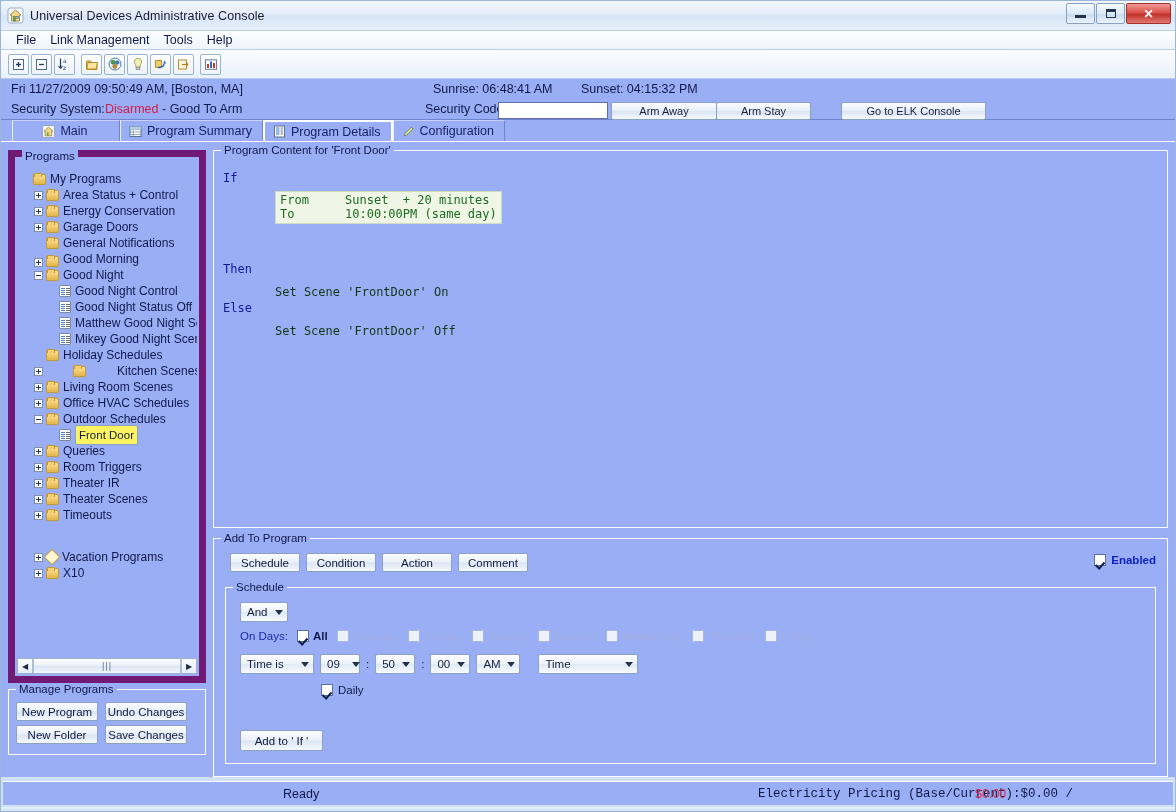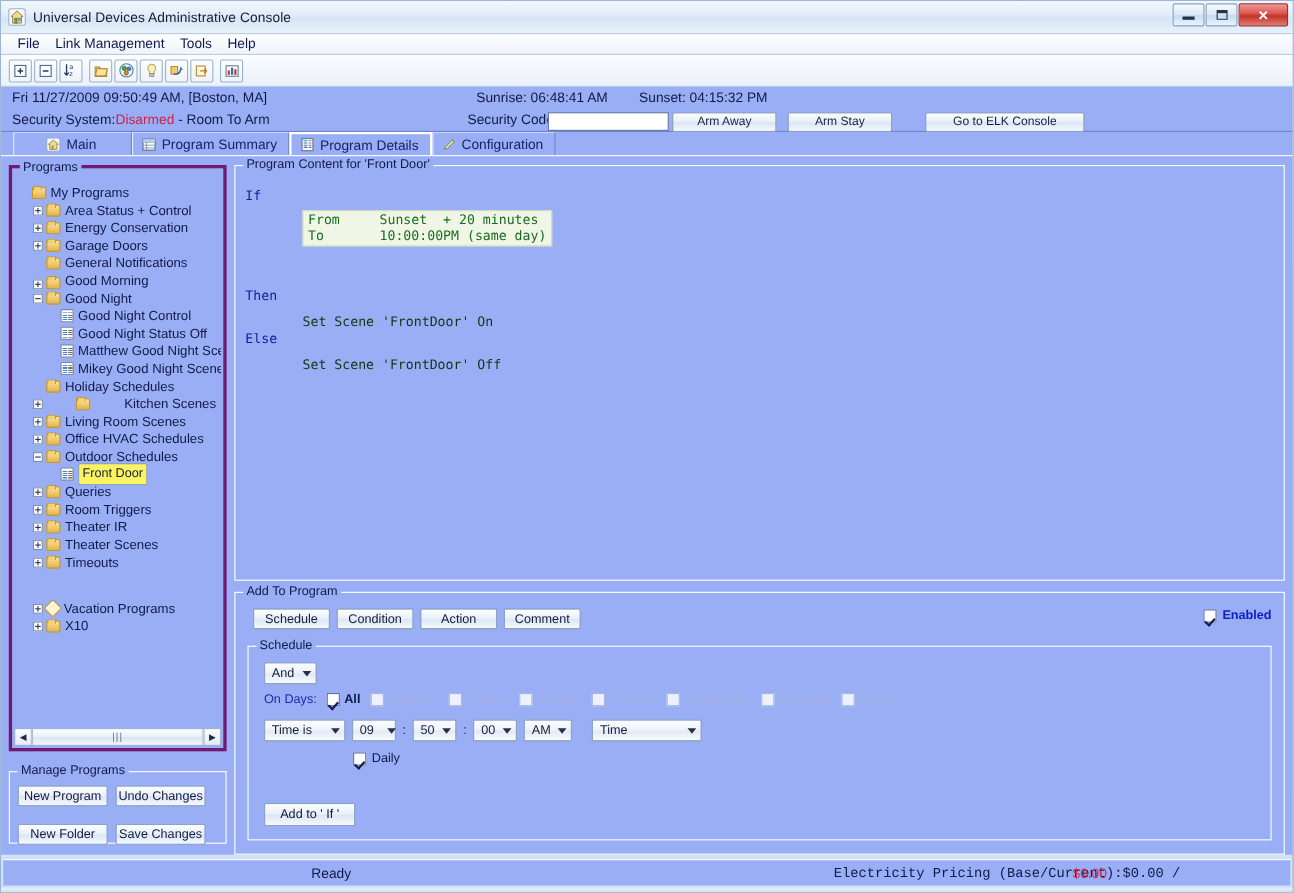--- a/index.html
+++ b/index.html
@@ -131,21 +131,21 @@
   .groupbox > .gb-title {
     position: absolute; top: -7px; left: 7px; background: #9aaef5;
     padding: 0 3px; color: #101a4a; font-size: 11.5px; white-space: nowrap;
   }
 
   
   #leftpanel {
     width: 198px; flex: 0 0 198px; margin: 8px 0 0 7px;
     display: flex; flex-direction: column;
   }
-  #programs-box { height: 533px; position: relative; border: 3px solid #701a75; }
+  #programs-box { height: 533px; position: relative; border: 7px solid #701a75; }
   #tree {
     position: absolute; left: 2px; right: 2px; top: 14px; bottom: 20px;
     overflow: hidden; font-size: 12px; color: #101a4a;
   }
   .tnode { display: flex; align-items: center; height: 16px; white-space: nowrap; position: relative; }
   .tnode .expander {
     width: 9px; height: 9px; border: 1px solid #7f8fa8; background: #fbfcfe;
     margin-right: 3px; flex: 0 0 9px; position: relative;
   }
   .tnode .expander::before {
@@ -196,24 +196,24 @@
   }
   #tree-hscroll .arrow.right { border-right: none; border-left: 1px solid #aebfd4; }
   #tree-hscroll .thumb {
     flex: 1 1 auto; height: 14px; margin: 0 0px;
     background: linear-gradient(to bottom,#fdfefe 0%,#e9f0f8 48%,#dae4f0 52%,#f3f7fc 100%);
     border-left: 1px solid #aebfd4; border-right: 1px solid #aebfd4;
     display: flex; align-items: center; justify-content: center;
     color: #5d6f88; font-size: 9px; letter-spacing: 1px;
   }
 
-  #manage-box { margin-top: 18px; height: 66px; position: relative; border: 1px solid #ffffff; padding-left: 40px; }
+  #manage-box { margin-top: 6px; height: 66px; position: relative; border: 1px solid #ffffff; padding-left: 40px; }
   #manage-btns {
     position: absolute; left: 7px; top: 12px;
-    display: grid; grid-template-columns: 82px 82px; gap: 16px 7px;
+    display: grid; grid-template-columns: 82px 82px; gap: 4px 7px;
   }
   .btn {
     border: 1px solid #8ba3c0; border-radius: 2px;
     background: linear-gradient(to bottom,#fcfdff 0%,#eaf1f9 48%,#dbe5f2 52%,#f5f9fd 100%);
     color: #101a3f; font-size: 11.5px; height: 19px;
     display: flex; align-items: center; justify-content: center;
     white-space: nowrap; cursor: default;
   }
 
   
@@ -380,24 +380,24 @@
 
   <div id="infostrip">
     <div class="row1">
       <span class="abs" style="left:10px;top:0;">Fri 11/27/2009 09:50:49 AM,  [Boston, MA]</span>
       <span class="abs" style="left:400px;top:0;margin-left:32px;">Sunrise: 06:48:41 AM</span>
       <span class="abs" style="left:580px;top:0;">Sunset: 04:15:32 PM</span>
     </div>
     <div class="row2">
       <span class="abs" style="left:10px;top:1px;">Security System:</span>
       <span class="abs sec-disarmed" style="left:104px;top:1px;text-align:right;">Disarmed</span>
-      <span class="abs" style="left:161px;top:1px;">- Room To Arm</span>
+      <span class="abs" style="left:161px;top:1px;">- Good To Arm</span>
       <span class="abs" style="left:424px;top:1px;">Security Code</span>
       <input class="codebox" style="top: 1px;" value="">
-      <div class="infbtn" style="left:610px;top:1px;width:95px;">Arm Away</div>
+      <div class="infbtn" style="left:610px;top:1px;width:106px;">Arm Away</div>
       <div class="infbtn" style="left:715px;top:1px;width:95px;">Arm Stay</div>
       <div class="infbtn" style="left:840px;top:1px;width:145px;">Go to ELK Console</div>
     </div>
   </div>
 
   <div id="tabbar">
     <div class="tab first" style="width:108px;justify-content:center;">
       <span class="tabico">
         <svg width="13" height="13" viewBox="0 0 13 13">
             <rect x=".5" y=".5" width="12" height="12" rx="1.5" fill="#f6f9fc" stroke="#93a8c0"></rect>

